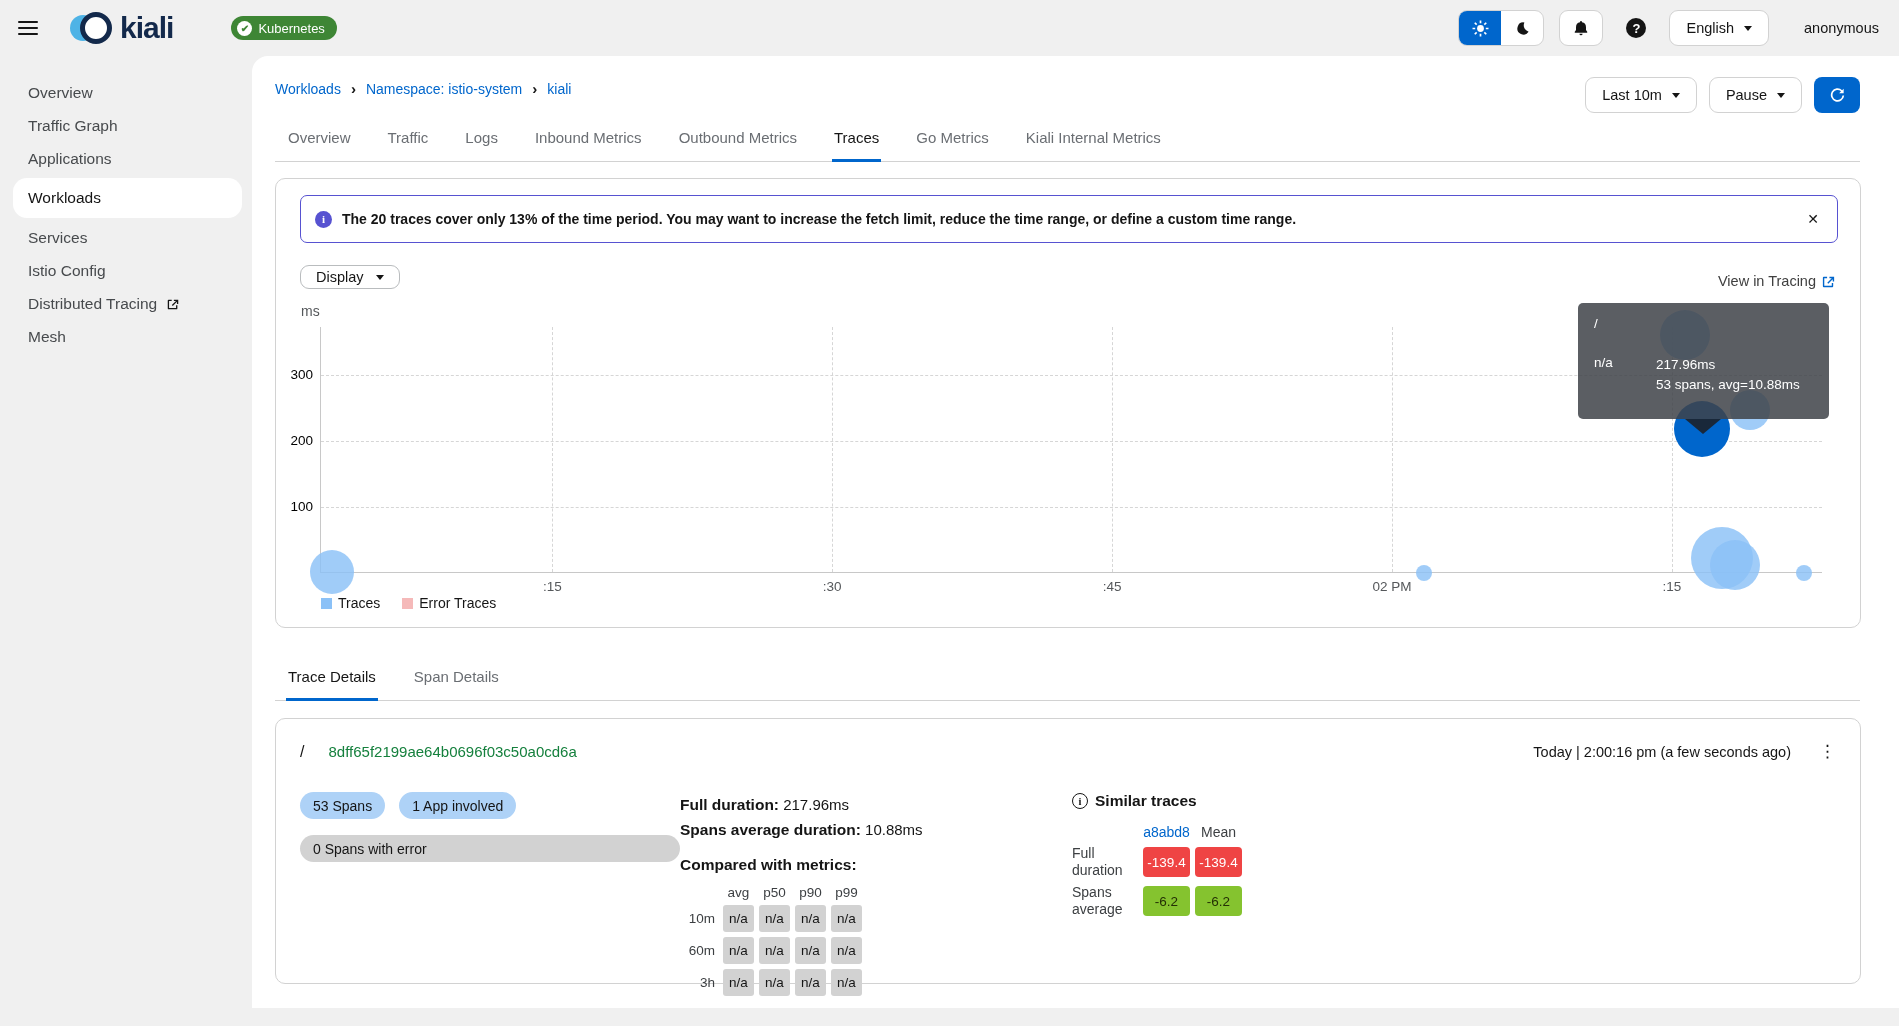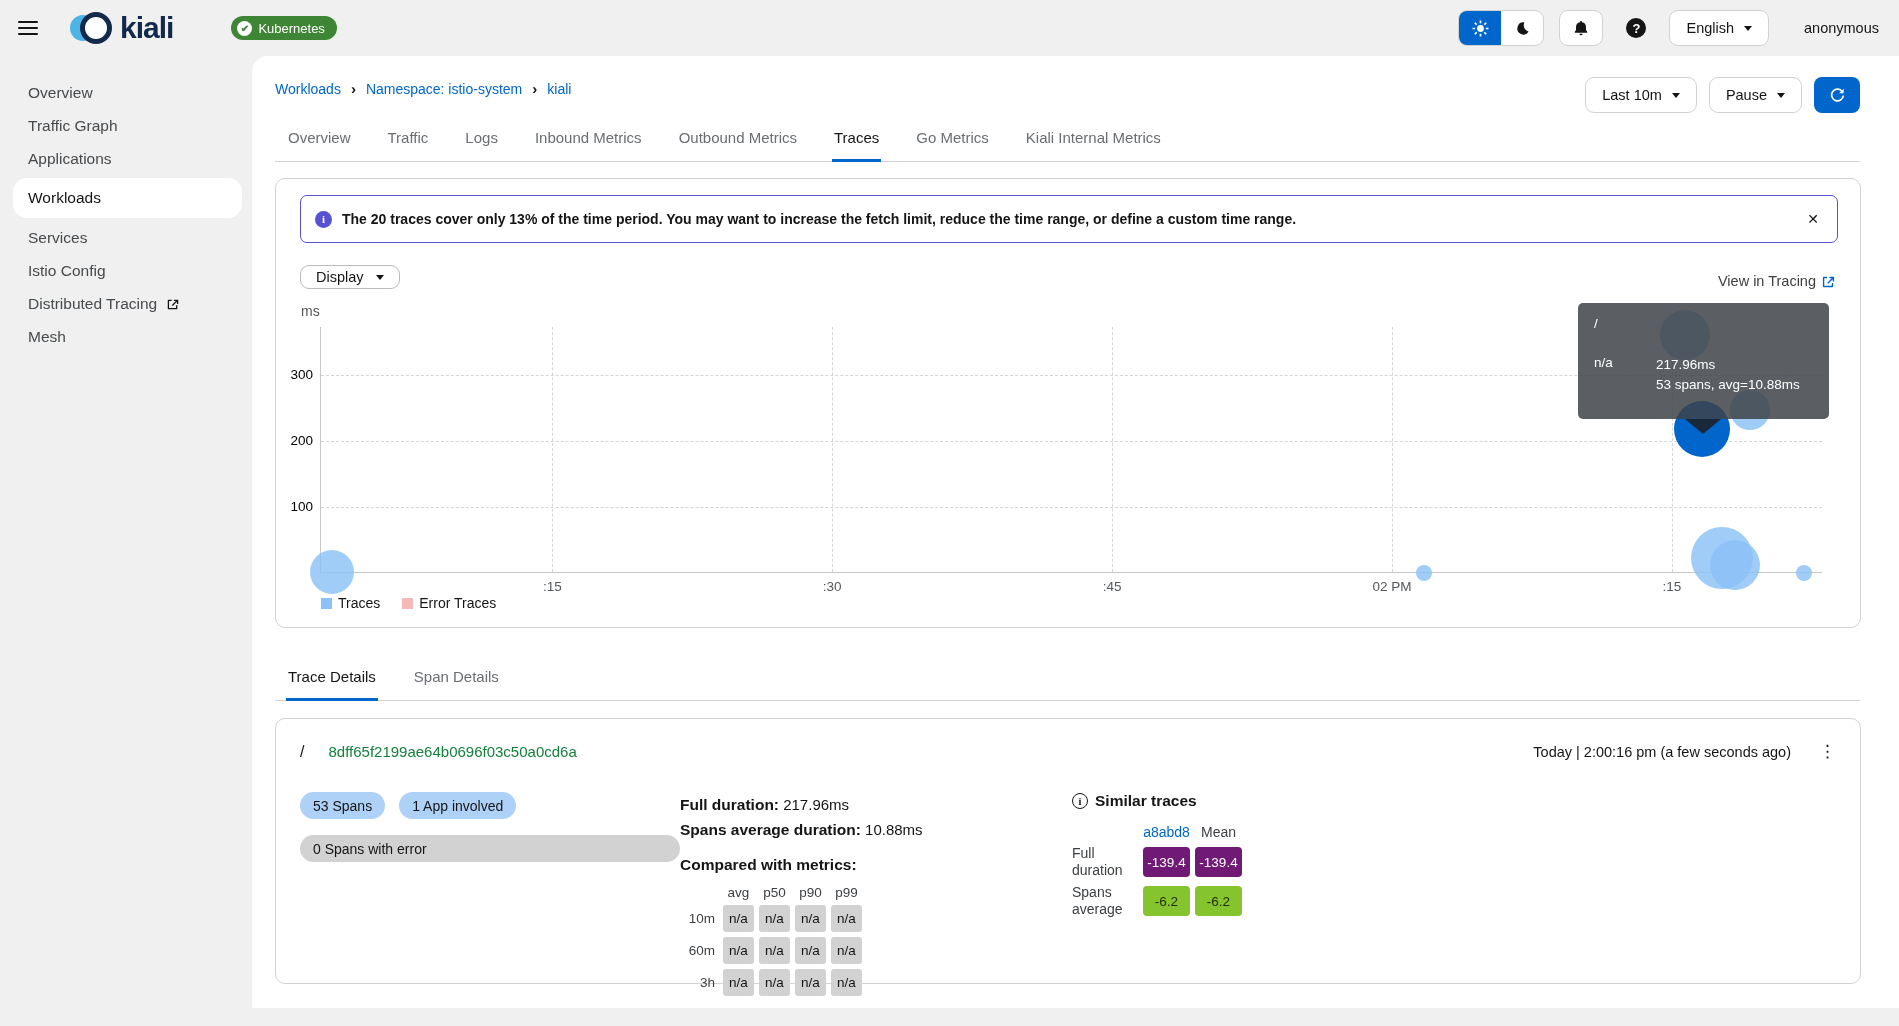--- a/index.html
+++ b/index.html
@@ -97,21 +97,21 @@
   .cmp-rowlab { text-align:right; font-size:13.5px; color:#3c3f42; padding-right:3px; }
   .cmp-cell { background:#d2d2d2; border-radius:3px; height:27px; display:flex; align-items:center; justify-content:center; font-size:13.5px; }
   .col-similar { flex:1; }
   .sim-head { display:flex; align-items:center; gap:7px; font-size:15.5px; font-weight:700; }
   .info-out { width:16px; height:16px; border:1.5px solid #151515; border-radius:50%; font-size:10.5px; font-weight:700; font-family:"Liberation Serif",serif; display:flex; align-items:center; justify-content:center; }
   .sim-table { display:grid; grid-template-columns:66px repeat(2,47px); gap:5px; margin-top:14px; align-items:center; }
   .sim-colhead { text-align:center; font-size:14px; color:#3c3f42; }
   .sim-colhead.link { color:#0066cc; cursor:pointer; }
   .sim-rowlab { font-size:14px; color:#3c3f42; line-height:17px; }
   .sim-cell { border-radius:4px; height:30px; display:flex; align-items:center; justify-content:center; font-size:13.5px; }
-  .sim-cell.dark-green { background:#701a75; color:#fff; }
+  .sim-cell.dark-green { background:#ef4444; color:#fff; }
   .sim-cell.light-green { background:#85c32f; color:#243005; }
 </style>
 </head>
 <body>
 
 <div class="page">
 
   <header class="masthead">
     <div class="burger">
         <span></span>

